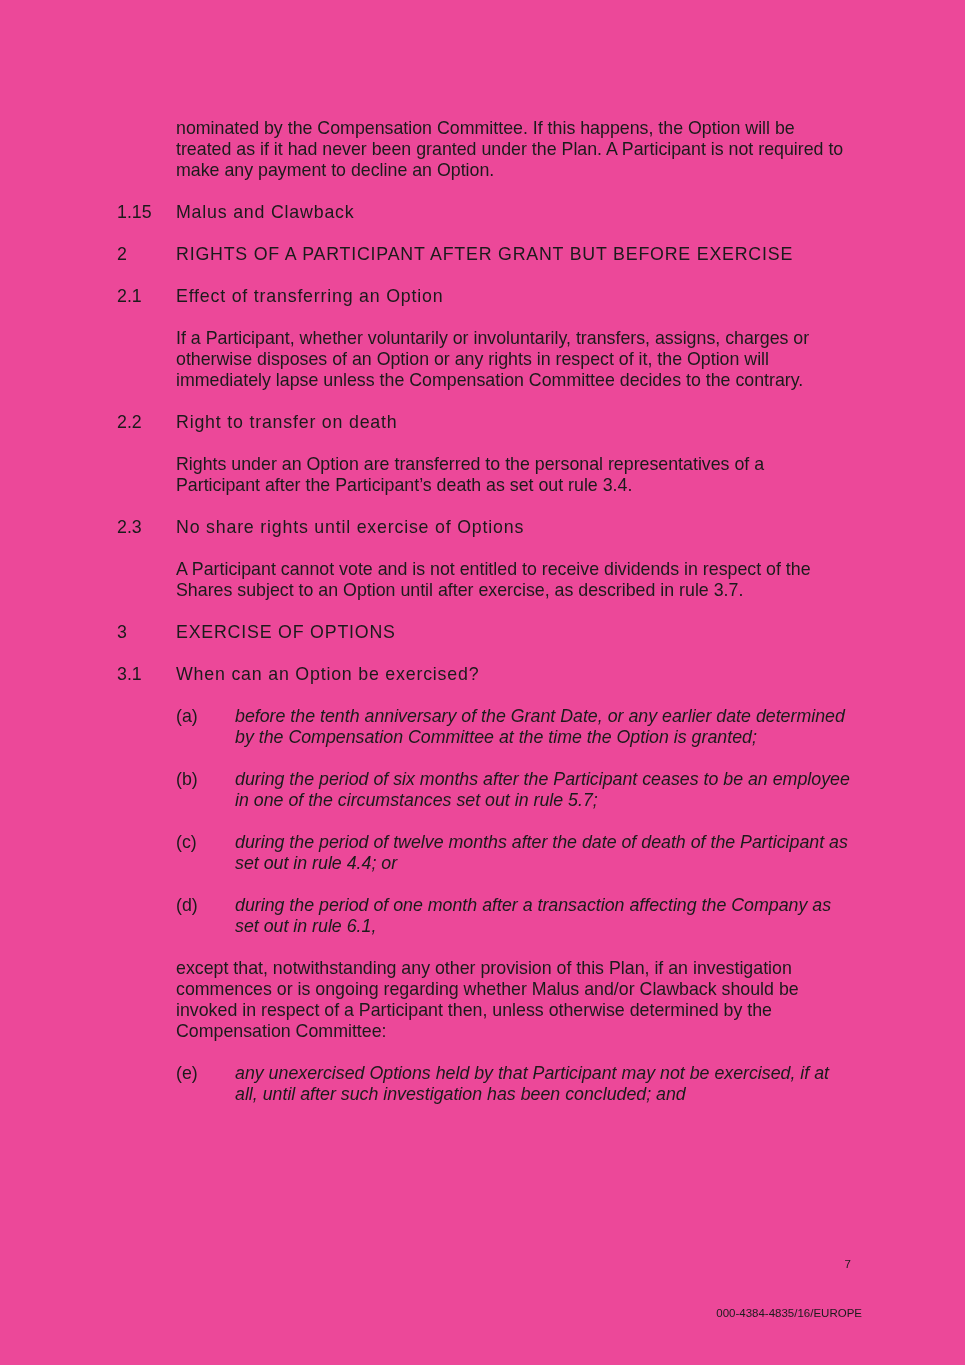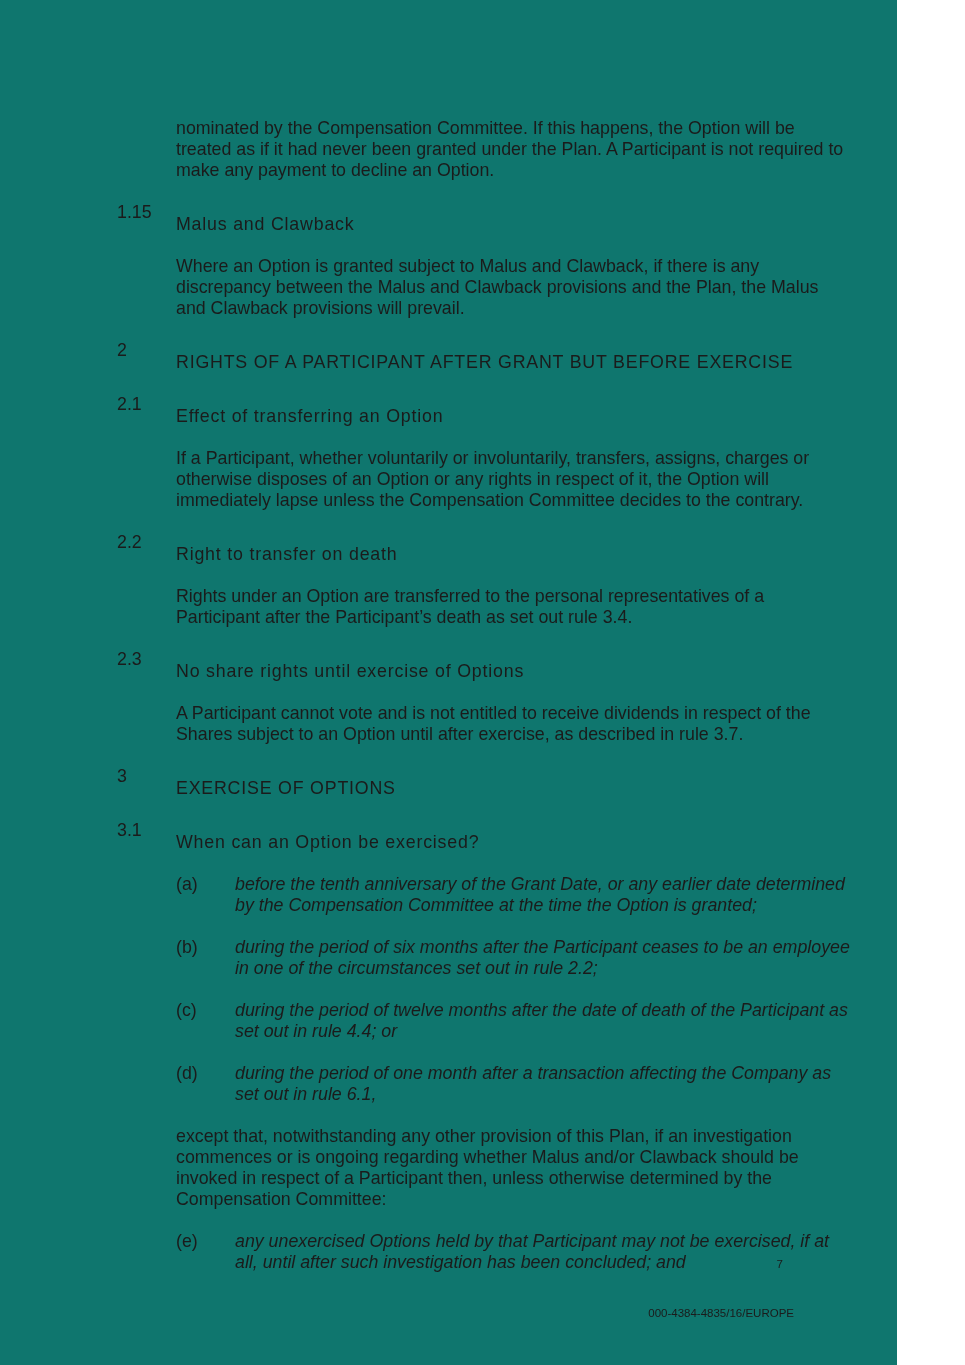--- a/index.html
+++ b/index.html
@@ -2,23 +2,23 @@
 <html><head>
 <meta charset="utf-8">
 <style>
   html, body {
     margin: 0;
     padding: 0;
     background: #ffffff;
   }
   .page {
     position: relative;
-    width: 897px;
+    width: 965px;
     height: 1365px;
-    background: #0f766e;
+    background: #ec4899;
     color: #1b1b1b;
     font-family: "Liberation Sans", "DejaVu Sans", sans-serif;
     font-size: 17.8px;
     line-height: 21px;
     overflow: hidden;
   }
   .doc-body {
     position: absolute;
     top: 118px;
     left: 117px;
@@ -30,21 +30,20 @@
   .heading {
     display: flex;
   }
   .heading .num {
     flex: 0 0 59px;
     width: 59px;
   }
   .heading .htext {
     flex: 1;
     letter-spacing: 0.8px;
-    margin-top: 12px;
   }
   .para .ptext {
     margin: 0 0 0 59px;
     max-width: 680px;
   }
   .list-item {
     display: flex;
     margin-left: 59px;
   }
   .list-item .label {
@@ -76,23 +75,20 @@
 
 <main class="page">
   <section id="doc-body" class="doc-body">
       <div class="block para">
         <p class="ptext">nominated by the Compensation Committee. If this happens, the Option will be treated as if it had never been granted under the Plan. A Participant is not required to make any payment to decline an Option.</p>
       </div>
       <div class="block heading">
         <span class="num">1.15</span>
         <span class="htext">Malus and Clawback</span>
       </div>
-      <div class="block para">
-        <p class="ptext">Where an Option is granted subject to Malus and Clawback, if there is any discrepancy between the Malus and Clawback provisions and the Plan, the Malus and Clawback provisions will prevail.</p>
-      </div>
       <div class="block heading">
         <span class="num">2</span>
         <span class="htext">RIGHTS OF A PARTICIPANT AFTER GRANT BUT BEFORE EXERCISE</span>
       </div>
       <div class="block heading">
         <span class="num">2.1</span>
         <span class="htext">Effect of transferring an Option</span>
       </div>
       <div class="block para">
         <p class="ptext">If a Participant, whether voluntarily or involuntarily, transfers, assigns, charges or otherwise disposes of an Option or any rights in respect of it, the Option will immediately lapse unless the Compensation Committee decides to the contrary.</p>
@@ -118,21 +114,21 @@
       <div class="block heading">
         <span class="num">3.1</span>
         <span class="htext">When can an Option be exercised?</span>
       </div>
       <div class="block list-item">
         <span class="label">(a)</span>
         <p class="ptext">before the tenth anniversary of the Grant Date, or any earlier date determined by the Compensation Committee at the time the Option is granted;</p>
       </div>
       <div class="block list-item">
         <span class="label">(b)</span>
-        <p class="ptext">during the period of six months after the Participant ceases to be an employee in one of the circumstances set out in rule 2.2;</p>
+        <p class="ptext">during the period of six months after the Participant ceases to be an employee in one of the circumstances set out in rule 5.7;</p>
       </div>
       <div class="block list-item">
         <span class="label">(c)</span>
         <p class="ptext">during the period of twelve months after the date of death of the Participant as set out in rule 4.4; or</p>
       </div>
       <div class="block list-item">
         <span class="label">(d)</span>
         <p class="ptext">during the period of one month after a transaction affecting the Company as set out in rule 6.1,</p>
       </div>
       <div class="block para">

